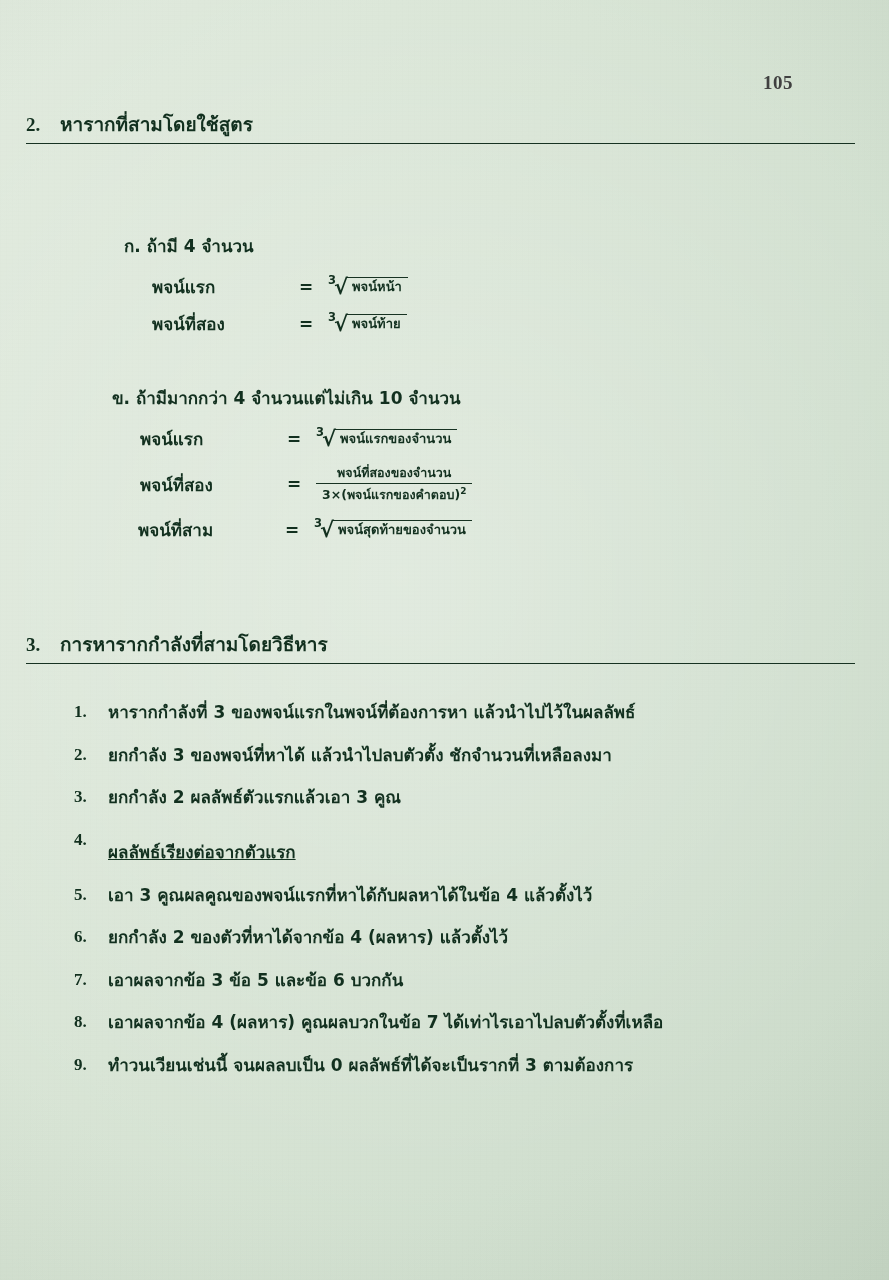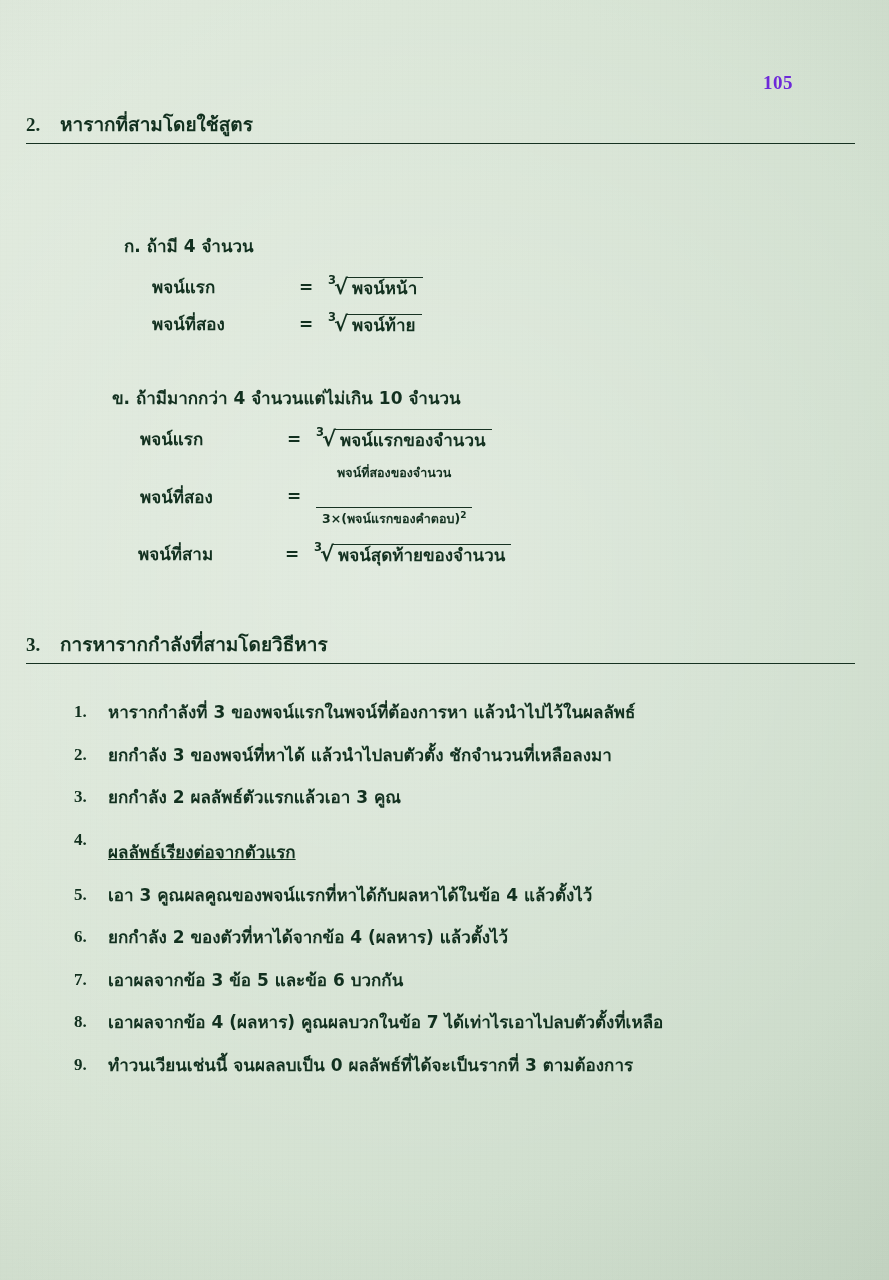--- a/index.html
+++ b/index.html
@@ -37,21 +37,21 @@
     color: #12301f;
   }
   .page-number {
     position: absolute;
     top: 72px;
     right: 96px;
     font-size: 19px;
     font-family: "Liberation Serif", serif;
     font-weight: 700;
     letter-spacing: .5px;
-    color: #6d28d9;
+    color: #404040;
   }
 
   
   .section {
     position: absolute;
     left: 26px;
     right: 34px;
   }
   .sec-head {
     display: flex;
@@ -116,31 +116,30 @@
   .radical .sign {
     font-size: 21px;
     line-height: .9;
     position: relative;
     top: 1px;
   }
   .radicand {
     border-top: 1.4px solid #173222;
     padding: 2px 6px 0 4px;
     margin-top: 0px;
-    font-size: 17px;
+    font-size: 13px;
     font-weight: 600;
   }
   .frac {
     display: inline-flex;
     flex-direction: column;
     align-items: center;
     font-size: 12.5px;
     font-weight: 600;
     line-height: 1.45;
-    gap: 24px;
   }
   .frac .num { padding: 0 6px 1px 6px; }
   .frac .den {
     border-top: 1.4px solid #173222;
     padding: 1px 6px 0 6px;
   }
   sup.exp { font-size: 9px; }
 
   
   .list {

